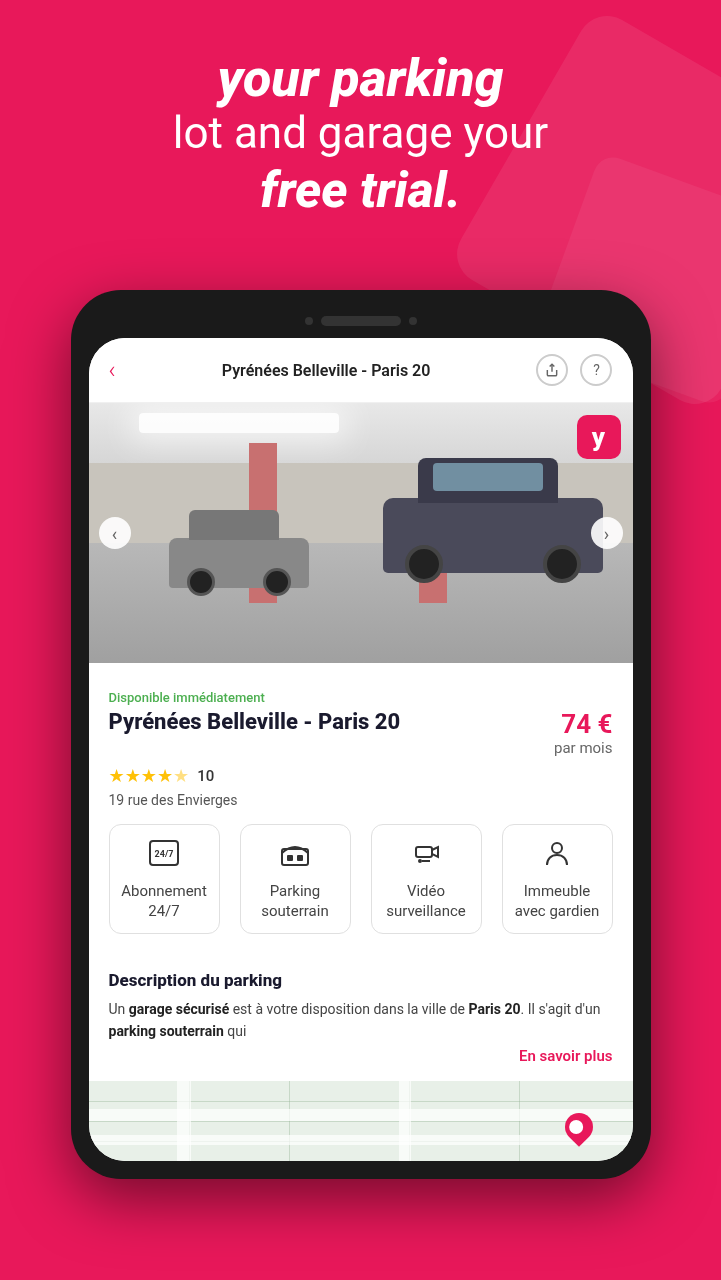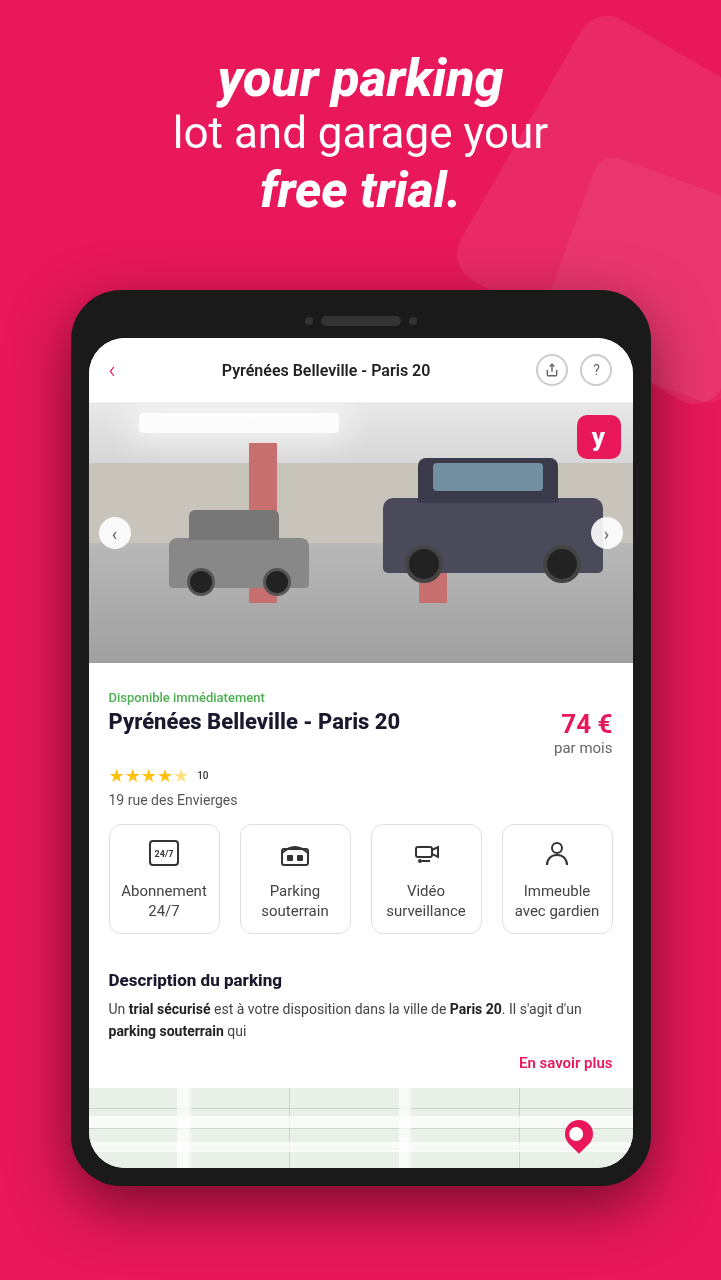--- a/index.html
+++ b/index.html
@@ -376,21 +376,21 @@
       display: flex;
       align-items: center;
       gap: 8px;
       margin-bottom: 6px;
     }
     .stars {
       color: #ffc107;
       font-size: 18px;
     }
     .rating-count {
-      font-size: 10px;
+      font-size: 15px;
       color: #333;
       font-weight: 500;
     }
 
     .address {
       font-size: 14px;
       color: #555;
       margin-bottom: 16px;
     }
 
@@ -444,21 +444,21 @@
       font-weight: 700;
       color: #222;
     }
 
     .read-more {
       color: #e8185a;
       font-size: 15px;
       font-weight: 600;
       text-align: right;
       display: block;
-      margin-top: 11px;
+      margin-top: 4px;
     }
 
     
     .map-preview {
       height: 80px;
       background: #e8f0e8;
       position: relative;
       overflow: hidden;
     }
     .map-grid-h {
@@ -647,21 +647,21 @@
               </svg>
             </span>
             <div class="feature-label">Immeuble<br>avec gardien</div>
           </div>
         </div>
       </div>
 
       <div class="description-section">
         <div class="description-title">Description du parking</div>
         <div class="description-text">
-          Un <strong>trial sécurisé</strong> est à votre disposition dans la ville de <strong>Paris 20</strong>. Il s'agit d'un <strong>parking souterrain</strong> qui
+          Un <strong>garage sécurisé</strong> est à votre disposition dans la ville de <strong>Paris 20</strong>. Il s'agit d'un <strong>parking souterrain</strong> qui
         </div>
         <span class="read-more">En savoir plus</span>
       </div>
 
       <div class="map-preview">
         <div class="map-grid-h" style="top:20px"></div>
         <div class="map-grid-h" style="top:40px"></div>
         <div class="map-grid-h" style="top:60px"></div>
         <div class="map-grid-v" style="left:100px"></div>
         <div class="map-grid-v" style="left:200px"></div>

